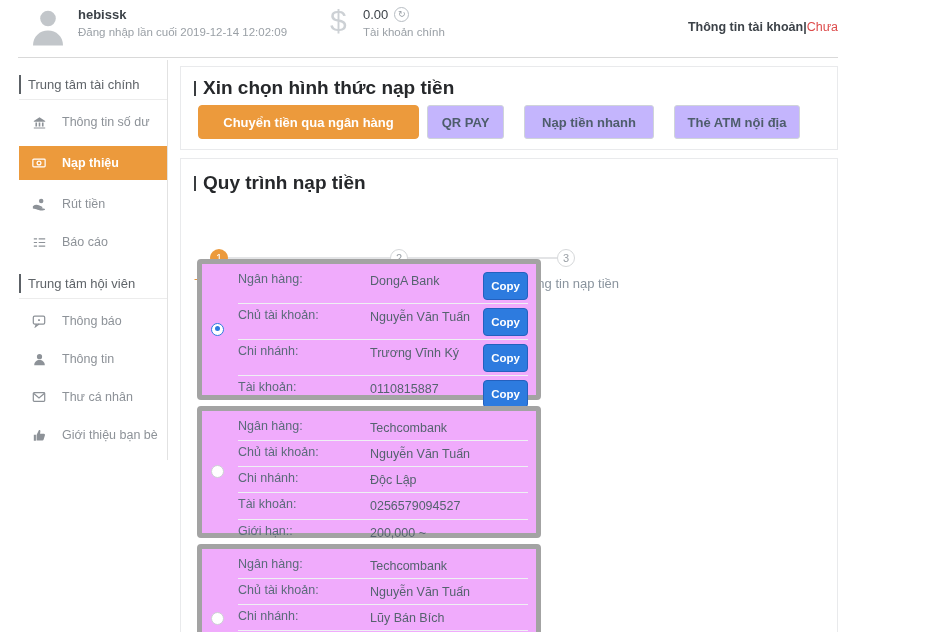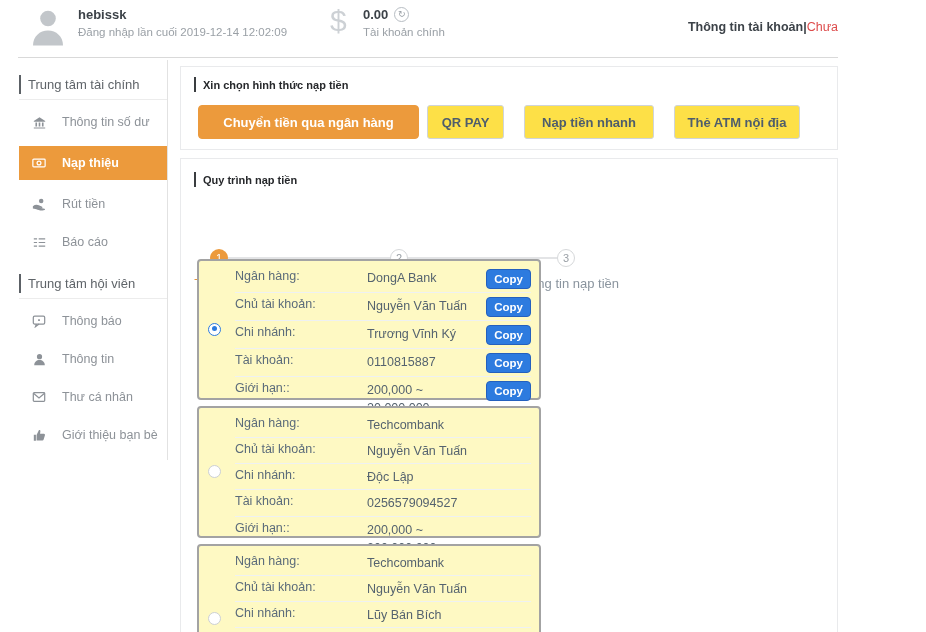--- a/index.html
+++ b/index.html
@@ -12,45 +12,45 @@
   }
   
   .header{position:absolute;left:18px;top:0;width:820px;height:57px;border-bottom:1px solid #d9d9d9;}
   .avatar{position:absolute;left:12px;top:6px;width:36px;height:40px;color:#c2c6ca;}
   .user-block{position:absolute;left:60px;top:7px;}
   .user-name{font-size:13px;font-weight:bold;color:#3c4248;}
   .user-sub{font-size:11.5px;color:#9aa0a6;margin-top:4px;}
   .dollar-icon{position:absolute;left:312px;top:4px;font-size:30px;color:#cdd1d5;font-weight:400;}
   .balance-block{position:absolute;left:345px;top:7px;}
   .balance-row{display:flex;align-items:center;gap:6px;}
-  .balance-val{font-size:13px;font-weight:bold;color:#3c4248;}
+  .balance-val{font-size:13px;font-weight:normal;color:#3c4248;}
   .refresh-icon{width:13px;height:13px;border:1px solid #b7bdc3;border-radius:50%;display:inline-flex;align-items:center;justify-content:center;font-size:9px;color:#9aa0a6;line-height:1;cursor:pointer;}
   .balance-sub{font-size:11.5px;color:#9aa0a6;margin-top:4px;}
   .acct-info{position:absolute;right:0;top:20px;font-size:12.5px;font-weight:bold;color:#3c4248;cursor:pointer;}
   .acct-info .red{color:#dd4b4b;font-weight:normal;}
   
   .sidebar{position:absolute;left:19px;top:60px;width:148px;}
   .side-divider{position:absolute;left:167px;top:60px;width:1px;height:400px;background:#e2e2e2;}
   .section-title{border-left:2px solid #5c6166;padding:2px 0 2px 7px;font-size:13px;color:#5f6469;margin-top:16px;}
   .section-title.first{margin-top:15px;}
   .section-rule{border-bottom:1px solid #ececec;margin-top:5px;}
   .side-item{display:flex;align-items:center;gap:16px;font-size:12.5px;color:#8d9298;padding:9px 0 9px 13px;cursor:pointer;}
   .side-item .ic{width:14px;height:14px;flex:0 0 14px;display:inline-flex;align-items:center;justify-content:center;}
   .side-item.active{background:#EC9A3C;color:#fff;font-weight:bold;margin:8px 0;padding-top:10px;padding-bottom:10px;}
   .side-item.gap{margin-top:6px;}
   
   .panel{position:absolute;left:180px;width:658px;border:1px solid #e9eaec;background:#fff;box-sizing:border-box;}
   .panel1{top:66px;height:84px;}
   .panel2{top:158px;height:500px;}
-  .h-title{display:flex;align-items:center;gap:7px;font-size:11px;font-weight:bold;color:#26282b;}
+  .h-title{display:flex;align-items:center;gap:7px;font-size:19px;font-weight:bold;color:#26282b;}
   .h-title .bar{width:2px;height:15px;background:#3a3d40;}
   .panel1 .h-title{margin:10px 0 0 13px;}
   .panel2 .h-title{margin:13px 0 0 13px;}
   .methods{position:absolute;left:17px;top:38px;display:flex;}
-  .m-btn{height:34px;box-sizing:border-box;border:1px solid #cfd4d9;border-radius:3px;background:#fde047;
+  .m-btn{height:34px;box-sizing:border-box;border:1px solid #cfd4d9;border-radius:3px;background:#c4b5fd;
     color:#4e5d6c;font-weight:bold;font-size:13px;display:flex;align-items:center;justify-content:center;cursor:pointer;
     font-family:"Liberation Sans","DejaVu Sans",sans-serif;}
   .m-btn.active{background:#EC9A3C;border-color:#EC9A3C;color:#fff;border-radius:4px;}
   .m-btn:nth-child(1){width:221px;margin-right:8px;}
   .m-btn:nth-child(2){width:77px;margin-right:20px;}
   .m-btn:nth-child(3){width:130px;margin-right:20px;}
   .m-btn:nth-child(4){width:126px;}
   
   .stepper{position:absolute;left:0;top:45px;width:100%;height:60px;}
   .step-line{position:absolute;top:53px;height:2px;background:#e3e4e6;}
@@ -59,33 +59,33 @@
   .step-circle{position:absolute;top:45px;width:18px;height:18px;border-radius:50%;box-sizing:border-box;
     display:flex;align-items:center;justify-content:center;font-size:11px;}
   .step-circle.active{background:#EC9A3C;color:#fff;border:none;}
   .step-circle.idle{background:#fff;border:1px solid #d6d8da;color:#9aa0a6;}
   .c1{left:29px;}.c2{left:209px;}.c3{left:376px;}
   .step-label{position:absolute;top:72px;font-size:13px;color:#8a949e;white-space:nowrap;transform:translateX(-50%);}
   .sl1{left:58px;color:#E8953A;}
   .sl2{left:219px;}
   .sl3{left:386px;}
   
-  .card{position:absolute;left:16px;width:344px;border:2px solid #a3a3a3;border-radius:4px;background:#fef9c3;box-sizing:border-box;padding:4px 8px 4px 36px;}
+  .card{position:absolute;left:16px;width:344px;border:5px solid #a3a3a3;border-radius:4px;background:#f0abfc;box-sizing:border-box;padding:4px 8px 4px 36px;}
   .card1{top:100px;height:141px;}
   .card2{top:247px;height:132px;}
   .card3{top:385px;height:150px;}
   .radio{position:absolute;left:9px;top:50%;margin-top:-7px;width:13px;height:13px;border-radius:50%;box-sizing:border-box;cursor:pointer;}
   .radio.on{border:1.5px solid #2D7BDF;background:#fff;}
   .radio.on::after{content:"";position:absolute;left:2.5px;top:2.5px;width:5px;height:5px;border-radius:50%;background:#2D7BDF;}
   .radio.off{border:1px solid #ccd0d4;background:#fff;}
   .crow{display:flex;align-items:flex-start;border-bottom:1px solid #eef1f3;padding:4px 0 3px 0;min-height:16px;}
   .crow:last-child{border-bottom:1px solid #eef1f3;}
   .clabel{width:132px;flex:0 0 132px;font-size:12.5px;color:#5b6b7a;}
   .cvalue{flex:1;font-size:12.5px;color:#55636f;line-height:1.45;}
-  .copy-btn{flex:0 0 auto;width:45px;height:20px;margin-left:4px;background:#2D7BDF;border:1px solid #2460be;border-radius:4px;
+  .copy-btn{flex:0 0 auto;width:45px;height:28px;margin-left:4px;background:#2D7BDF;border:1px solid #2460be;border-radius:4px;
     color:#fff;font-size:11.5px;font-weight:bold;display:flex;align-items:center;justify-content:center;cursor:pointer;
     font-family:"Liberation Sans","DejaVu Sans",sans-serif;}
 </style>
 </head>
 <body>
 
 <div class="header">
   <svg class="avatar" viewBox="0 0 24 26" fill="currentColor">
     <circle cx="12" cy="8" r="5.2"></circle>
       <path d="M2 26c0-6 4.5-10 10-10s10 4 10 10z"></path>

